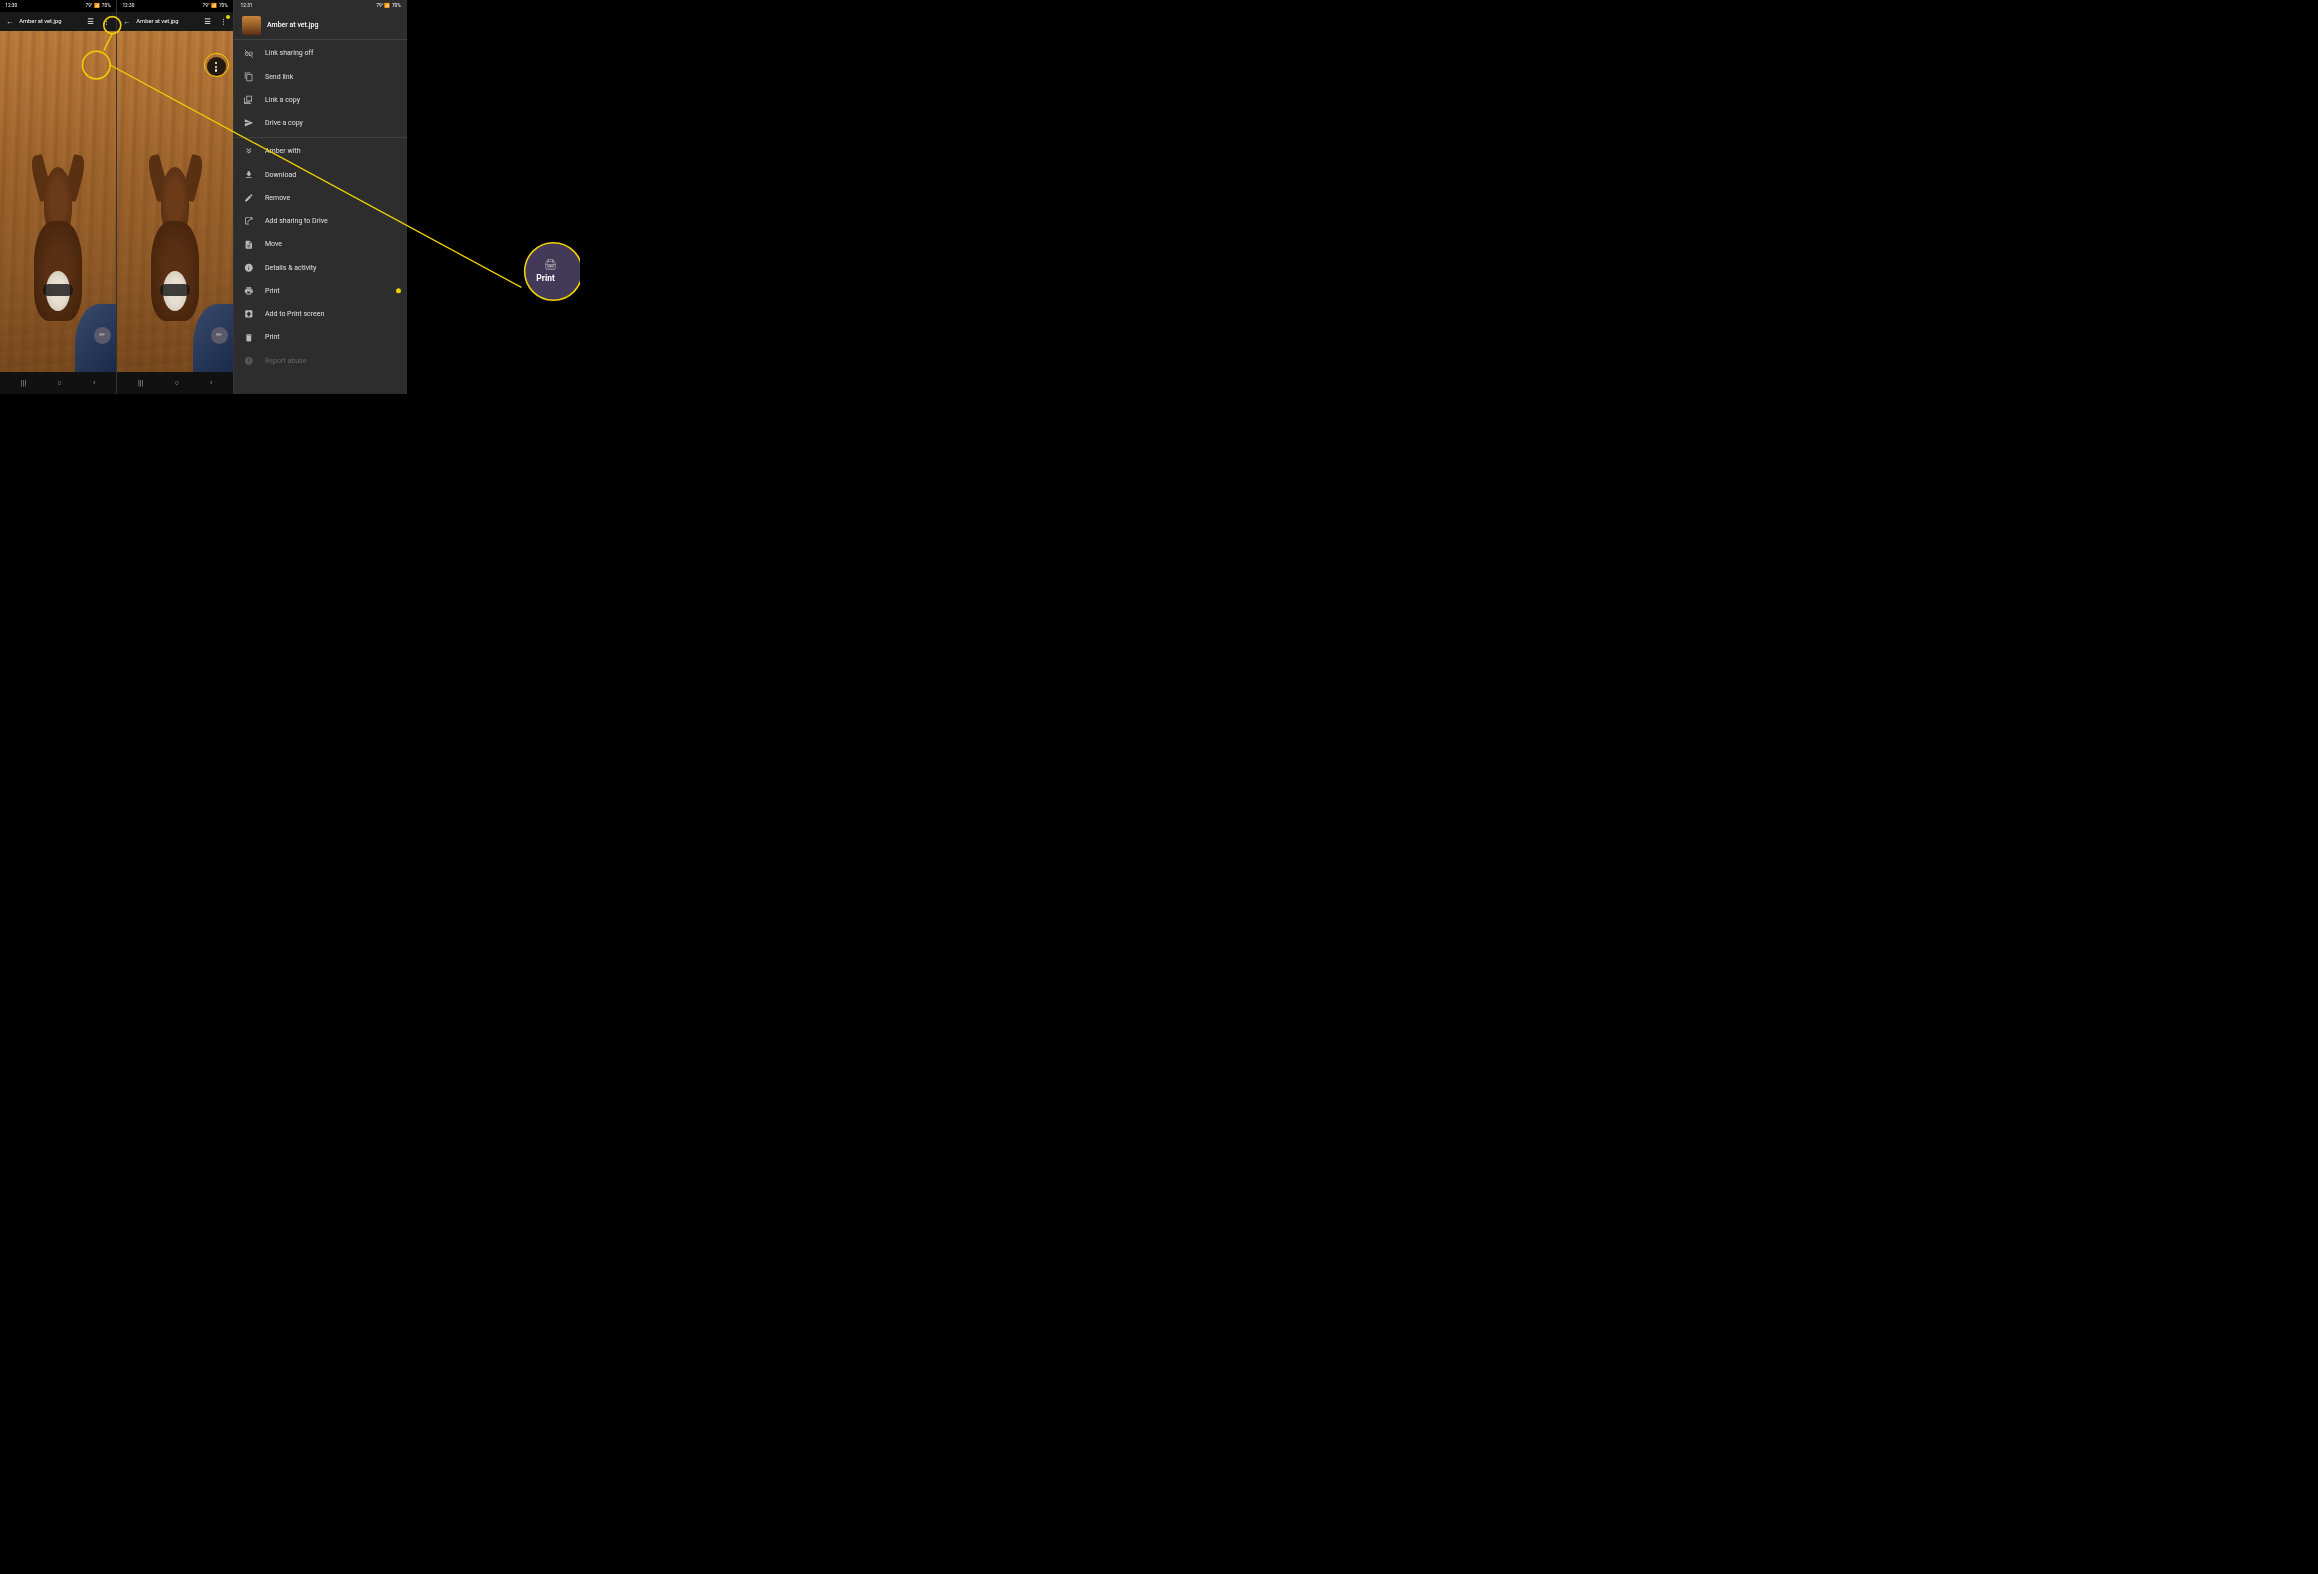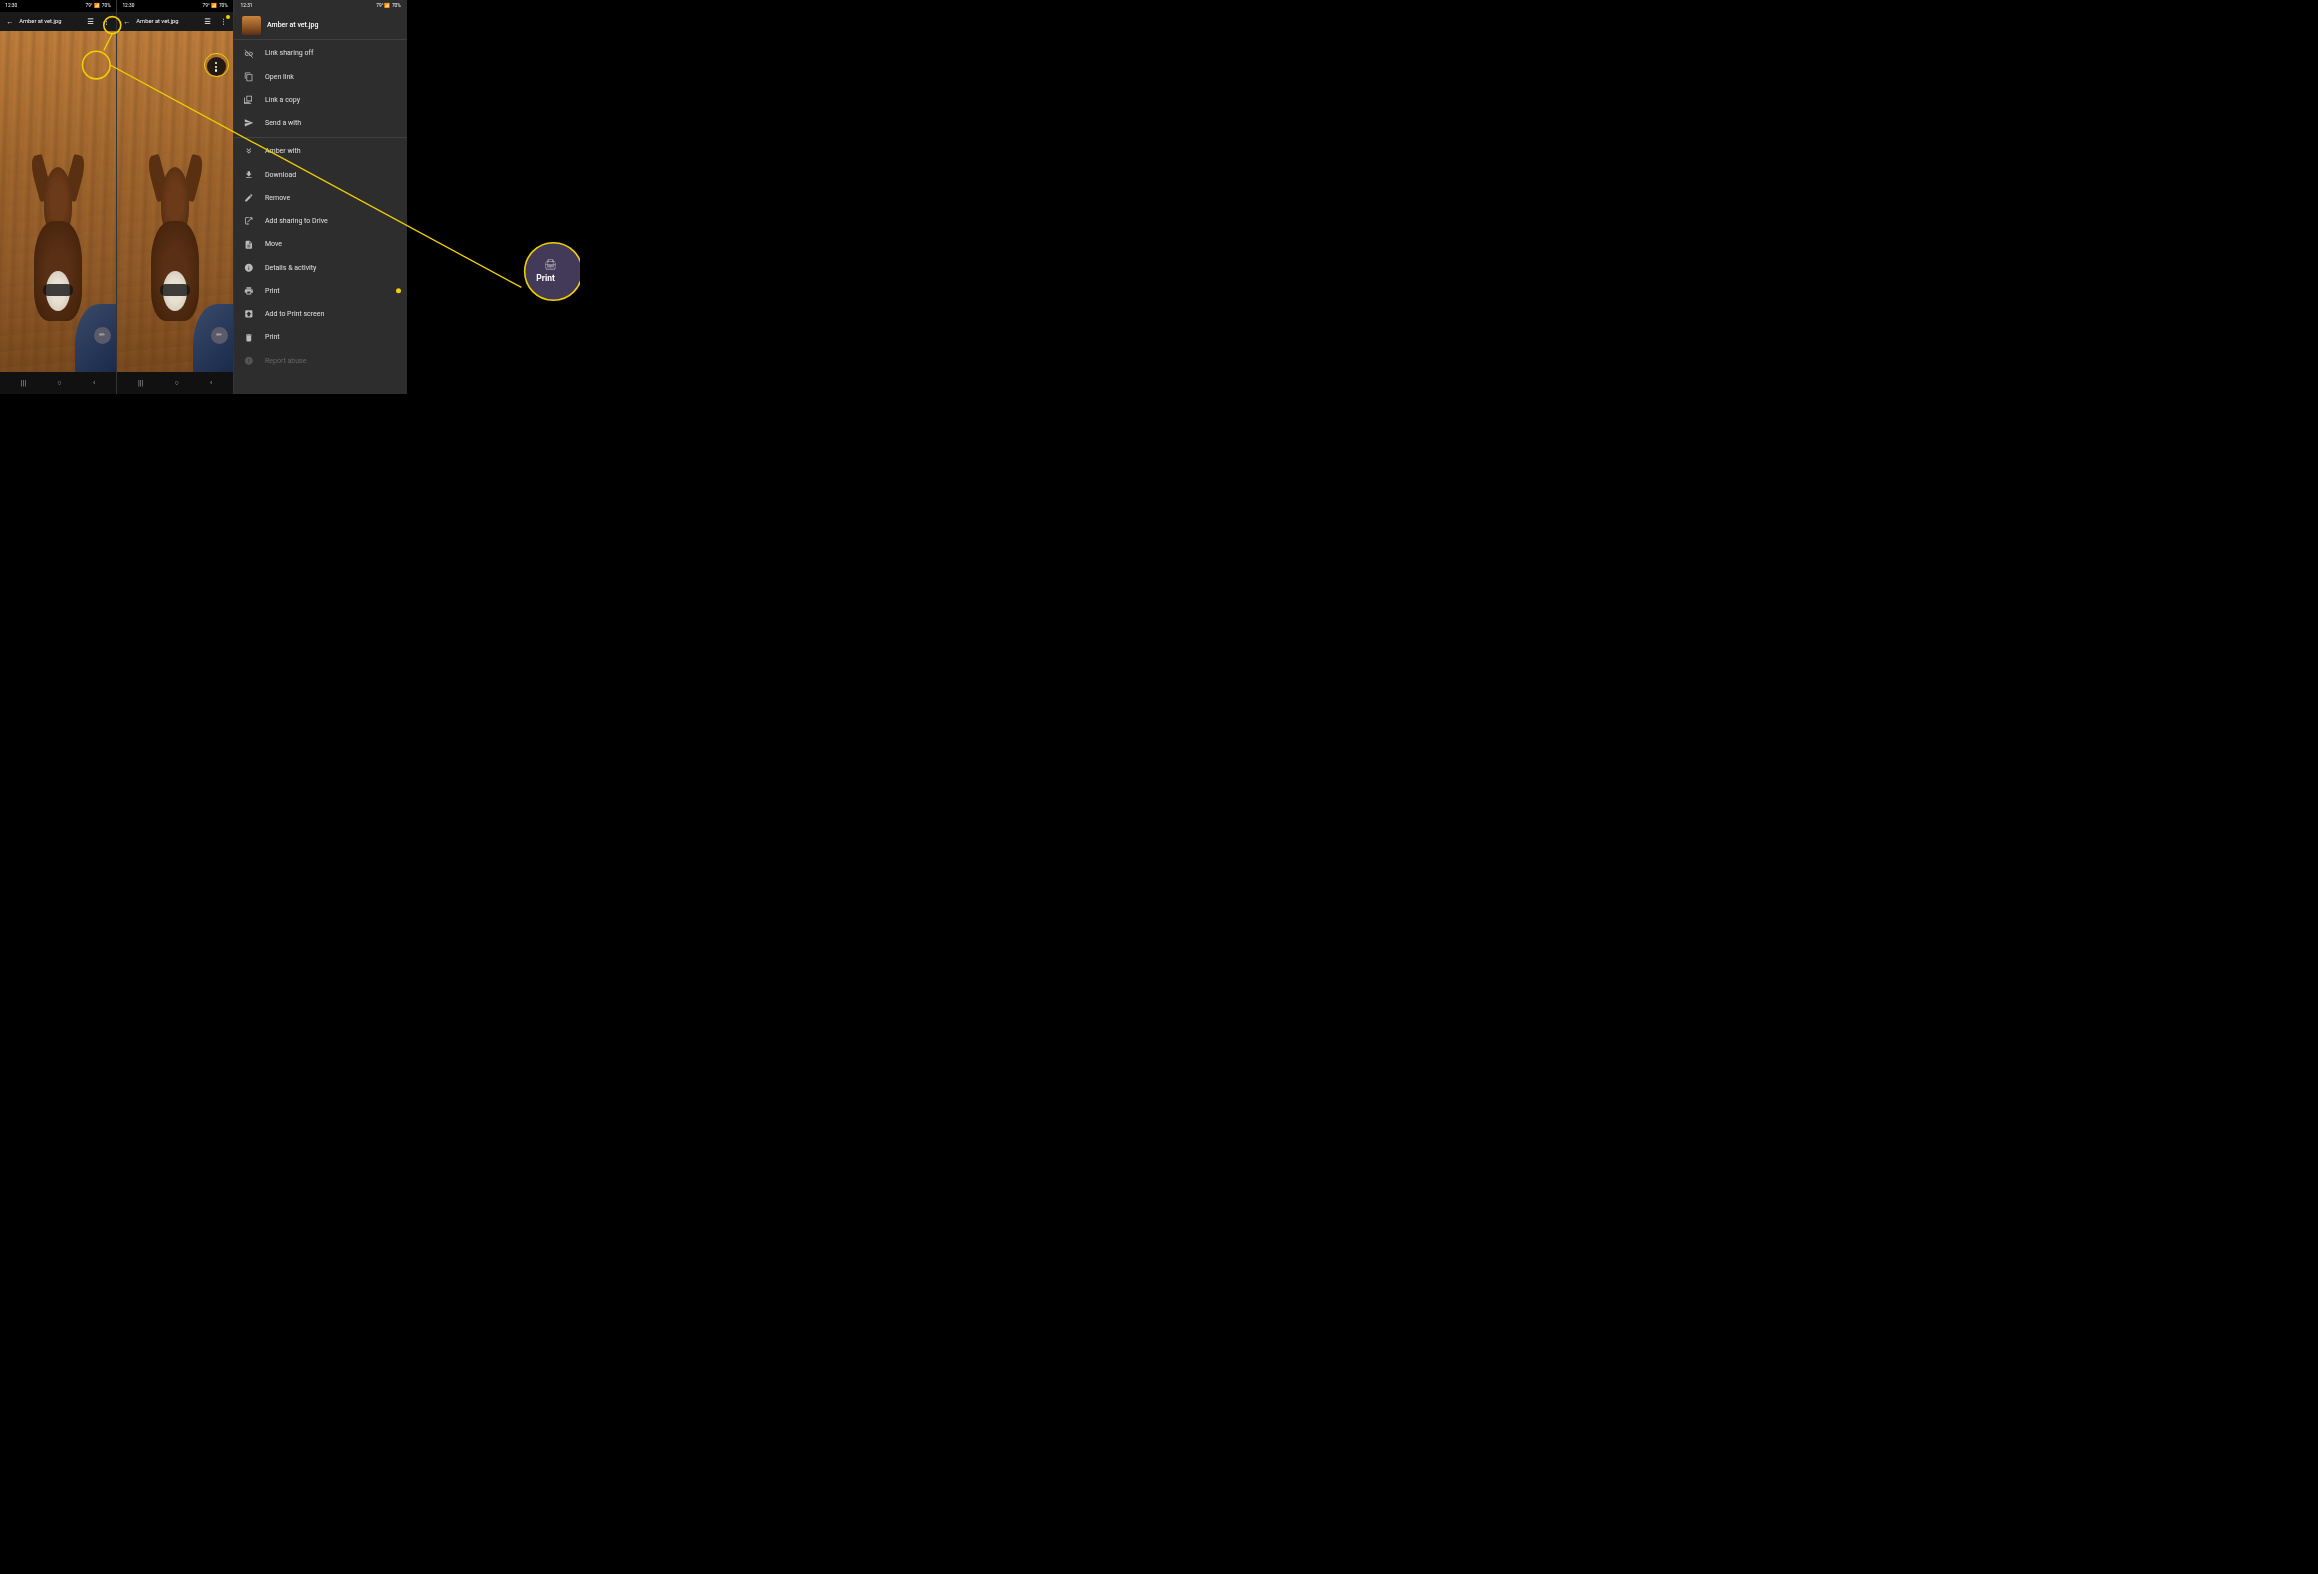--- a/index.html
+++ b/index.html
@@ -530,39 +530,39 @@
         </div>
         <span class="menu-item-label">Link sharing off</span>
       </div>
 
       <div class="menu-item">
         <div class="menu-item-icon">
           <svg width="9.6" height="9.6" viewBox="0 0 24 24" fill="#bbb">
             <path d="M16 1H4c-1.1 0-2 .9-2 2v14h2V3h12V1zm3 4H8c-1.1 0-2 .9-2 2v14c0 1.1.9 2 2 2h11c1.1 0 2-.9 2-2V7c0-1.1-.9-2-2-2zm0 16H8V7h11v14z"></path>
           </svg>
         </div>
-        <span class="menu-item-label">Open link</span>
+        <span class="menu-item-label">Send link</span>
       </div>
 
       <div class="menu-item">
         <div class="menu-item-icon">
           <svg width="9.6" height="9.6" viewBox="0 0 24 24" fill="#bbb">
             <path d="M6 2v14h14V2H6zm12 12H8V4h10v10zm-4 4H2V6H0v16h18v-2h-4z"></path>
           </svg>
         </div>
         <span class="menu-item-label">Link a copy</span>
       </div>
 
       <div class="menu-item">
         <div class="menu-item-icon">
           <svg width="9.6" height="9.6" viewBox="0 0 24 24" fill="#bbb">
             <path d="M2.01 21L23 12 2.01 3 2 10l15 2-15 2z"></path>
           </svg>
         </div>
-        <span class="menu-item-label">Send a with</span>
+        <span class="menu-item-label">Drive a copy</span>
       </div>
 
       <div class="menu-divider"></div>
 
       <div class="menu-item">
         <div class="menu-item-icon">
           <svg width="9.6" height="9.6" viewBox="0 0 24 24" fill="#bbb">
             <path d="M16.59 5.59L18 7l-6 6-6-6 1.41-1.41L12 10.17l4.59-4.58zm0 6L18 13l-6 6-6-6 1.41-1.41L12 16.17l4.59-4.58z"></path>
           </svg>
         </div>

